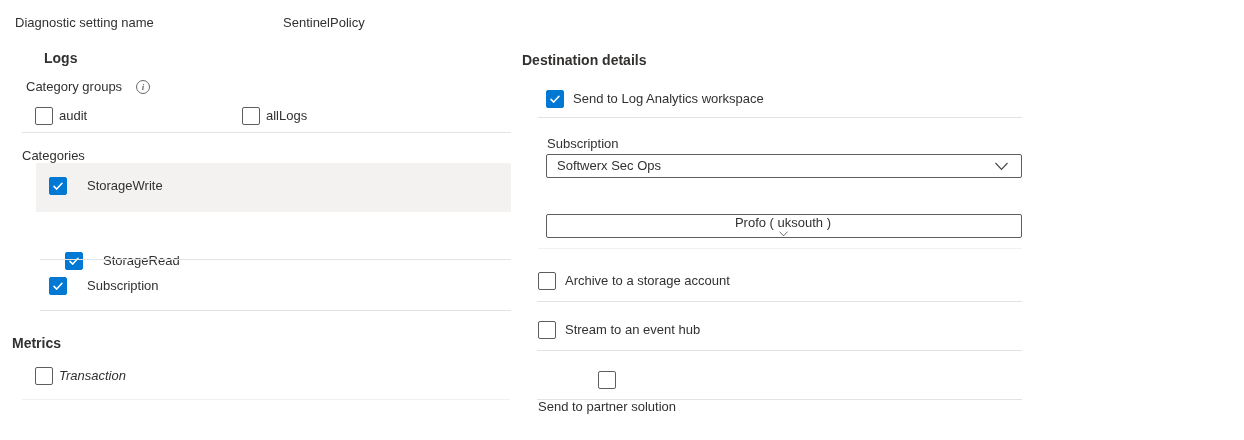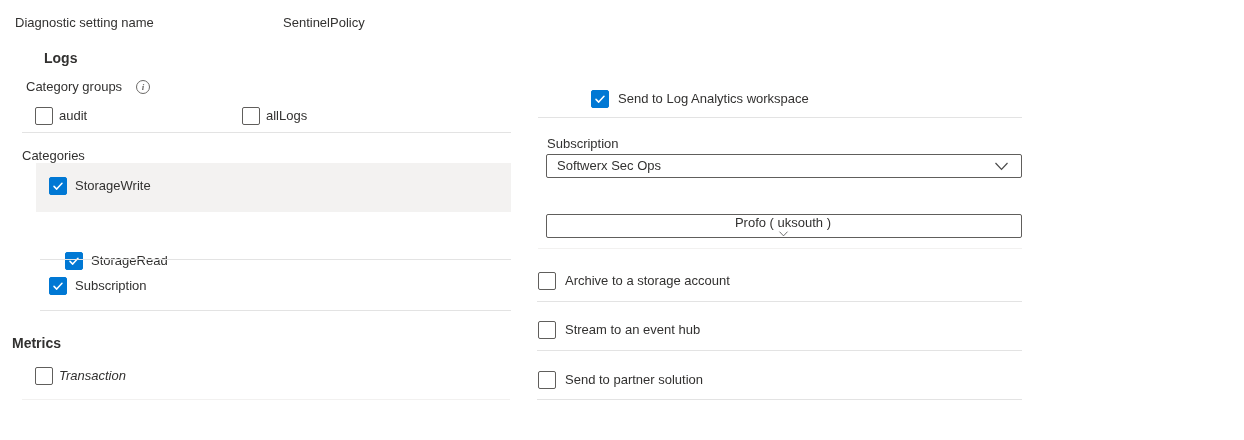--- a/index.html
+++ b/index.html
@@ -12,21 +12,21 @@
     color:#323130;
     background:#ffffff;
     overflow:hidden;
   }
   .abs { position:absolute; }
   .txt { line-height:18px; white-space:nowrap; }
   .heading { font-size:14px; font-weight:700; line-height:18px; white-space:nowrap; }
   .divider { position:absolute; height:1px; background:#e3e3e3; }
   .divider.faint { background:#f2f1f0; }
   .hl-row { position:absolute; background:#f3f2f1; }
-  .row { position:absolute; display:flex; align-items:center; gap:8px; }
+  .row { position:absolute; display:flex; align-items:center; gap:20px; }
   .row.g6 { gap:6px; }
   .row.g9 { gap:9px; }
   .cb {
     width:18px; height:18px; flex:0 0 18px;
     border:1px solid #605e5c; border-radius:2px;
     background:#fff; display:inline-flex; align-items:center; justify-content:center;
   }
   .cb.checked { background:#0078d4; border-color:#0078d4; }
   .lbl { line-height:18px; white-space:nowrap; }
   .cg-label { display:flex; align-items:center; gap:14px; }
@@ -104,22 +104,23 @@
   <div class="divider" style="left:40px; top:310px; width:471px;"></div>
 
   <div class="abs heading" style="left:12px; top:334px;">Metrics</div>
 
   <div class="row g6" style="left:35px; top:367px;font-style:italic;">
     <span class="cb"></span>
     <span class="lbl">Transaction</span>
   </div>
   <div class="divider faint" style="left:22px; top:399px; width:488px;"></div>
 
+  <div class="abs heading" style="left:522px; top:51px;">Destination details</div>
 
-  <div class="row g9" style="left:555px; top:90px;padding-left:36px;">
+  <div class="row g9" style="left:510px; top:90px;padding-left:36px;">
     <span class="cb checked">
       <svg width="12" height="12" viewBox="0 0 12 12">
           <path d="M2 6.4 L4.7 9.1 L10 3.2" fill="none" stroke="#ffffff" stroke-width="1.5" stroke-linecap="round" stroke-linejoin="round"></path>
         </svg>
     </span>
     <span class="lbl">Send to Log Analytics workspace</span>
   </div>
   <div class="divider" style="left:538px; top:117px; width:484px;"></div>
 
   <div class="abs txt" style="left:547px; top:135px;">Subscription</div>
@@ -143,19 +144,19 @@
     <span class="lbl">Archive to a storage account</span>
   </div>
   <div class="divider" style="left:537px; top:301px; width:485px;"></div>
 
   <div class="row g9" style="left:538px; top:321px;">
     <span class="cb"></span>
     <span class="lbl">Stream to an event hub</span>
   </div>
   <div class="divider" style="left:537px; top:350px; width:485px;"></div>
 
-  <div class="row g9" style="left:538px; top:371px;">
+  <div class="row g9" style="left:538px; top:371px;flex-direction:column;">
     <span class="cb"></span>
     <span class="lbl">Send to partner solution</span>
   </div>
   <div class="divider" style="left:537px; top:399px; width:485px;"></div>
 
 </div>
 
 </body></html>

